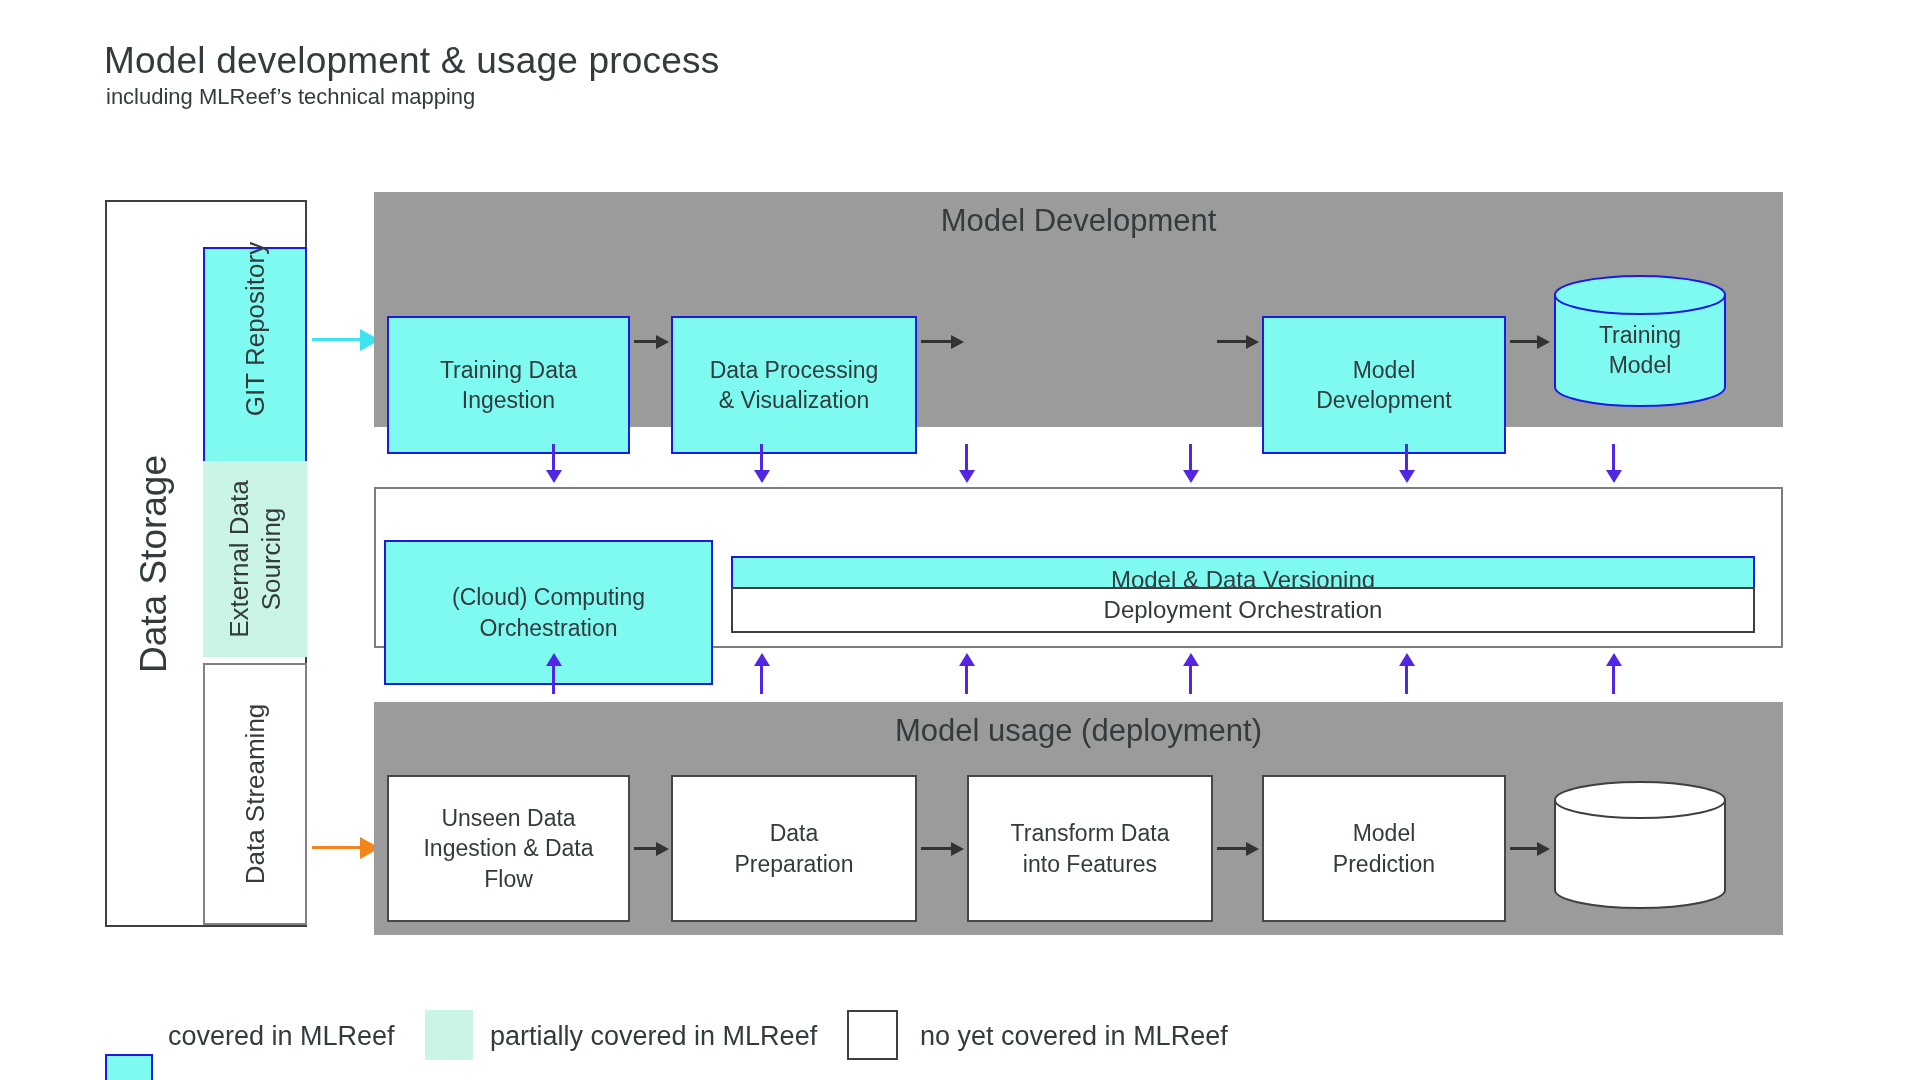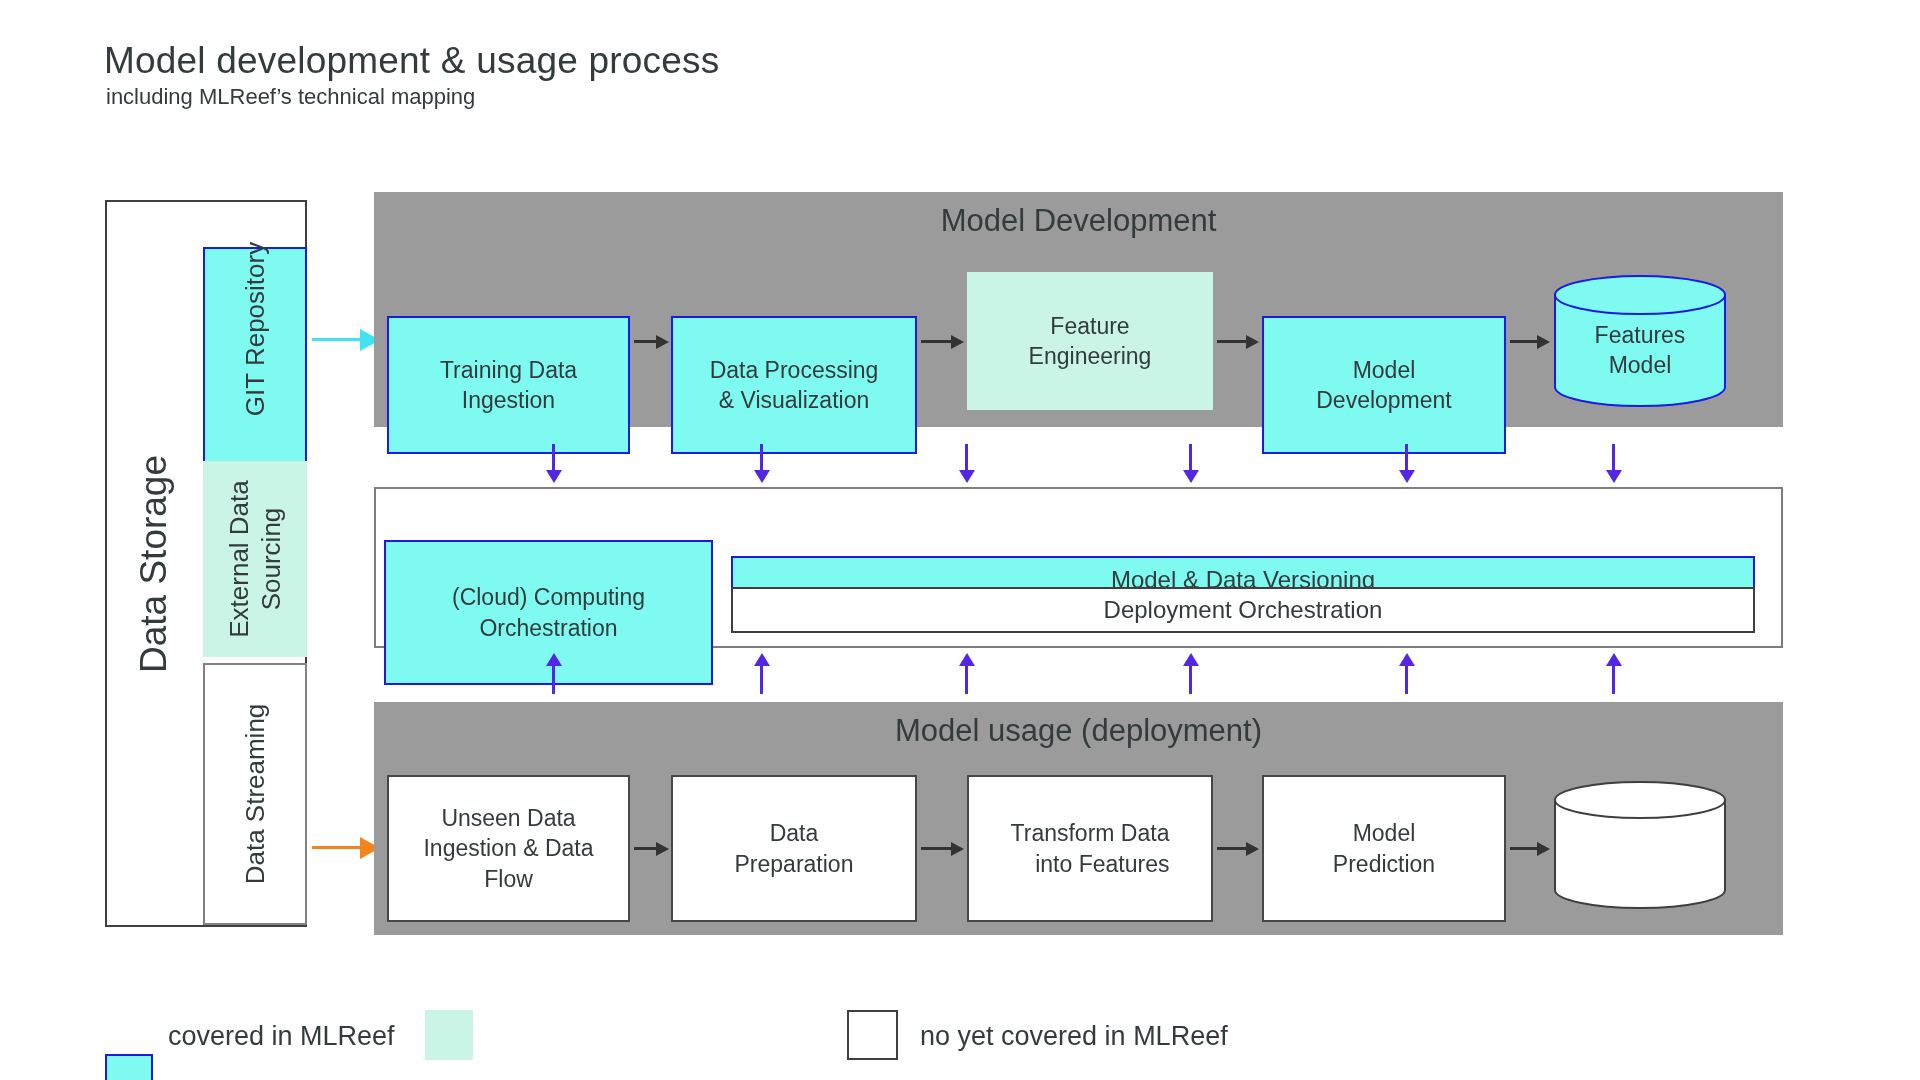--- a/index.html
+++ b/index.html
@@ -63,30 +63,28 @@
   <div class="abs arrow-h big cyanline" style="left:312px;top:338px;width:48px;"></div>
   <div class="abs arrow-h big orangeline" style="left:312px;top:846px;width:48px;"></div>
 
   <div class="abs band" style="left:374px;top:192px;width:1409px;height:235px;"></div>
   <div class="abs band-title" style="left:374px;top:203px;width:1409px;">Model Development</div>
 
   <div class="abs box cyan" style="left:387px;top:272px;width:243px;height:138px;">Training Data
 Ingestion</div>
   <div class="abs box cyan" style="left:671px;top:272px;width:246px;height:138px;">Data Processing
 &amp; Visualization</div>
-  <div class="abs box mint" style="left:967px;top:272px;width:246px;height:138px;">Feature
-Engineering</div>
   <div class="abs box cyan" style="left:1262px;top:272px;width:244px;height:138px;">Model
 Development</div>
 
   <svg class="abs" style="left:1553px;top:274px;" width="174" height="134" viewBox="0 0 174 134">
     <path d="M2,21 L2,113 A85,19 0 0 0 172,113 L172,21 Z" fill="#7efaf1" stroke="#1b1be4" stroke-width="2"></path>
     <ellipse cx="87" cy="21" rx="85" ry="19" fill="#7efaf1" stroke="#1b1be4" stroke-width="2"></ellipse>
   </svg>
-  <div class="abs cyl-label" style="left:1553px;top:305px;width:174px;height:90px;">Features
+  <div class="abs cyl-label" style="left:1553px;top:305px;width:174px;height:90px;">Training
 Model</div>
 
   <div class="abs arrow-h" style="left:634px;top:340px;width:22px;"></div>
   <div class="abs arrow-h" style="left:921px;top:340px;width:30px;"></div>
   <div class="abs arrow-h" style="left:1217px;top:340px;width:29px;"></div>
   <div class="abs arrow-h" style="left:1510px;top:340px;width:27px;"></div>
 
   <div class="abs arrow-down" style="left:552px;top:444px;height:26px;"></div>
   <div class="abs arrow-down" style="left:760px;top:444px;height:26px;"></div>
   <div class="abs arrow-down" style="left:965px;top:444px;height:26px;"></div>
@@ -108,36 +106,37 @@
   <div class="abs arrow-up" style="left:1612px;top:666px;height:28px;"></div>
 
   <div class="abs band" style="left:374px;top:702px;width:1409px;height:233px;"></div>
   <div class="abs band-title" style="left:374px;top:713px;width:1409px;">Model usage (deployment)</div>
 
   <div class="abs box whitebox" style="left:387px;top:775px;width:243px;height:147px;">Unseen Data
 Ingestion &amp; Data
 Flow</div>
   <div class="abs box whitebox" style="left:671px;top:775px;width:246px;height:147px;">Data
 Preparation</div>
-  <div class="abs box whitebox" style="left:967px;top:775px;width:246px;height:147px;text-align:right;">Transform Data
+  <div class="abs box whitebox" style="left:967px;top:775px;width:246px;height:147px;">Transform Data
 into Features</div>
   <div class="abs box whitebox" style="left:1262px;top:775px;width:244px;height:147px;">Model
 Prediction</div>
 
   <svg class="abs" style="left:1553px;top:780px;" width="174" height="130" viewBox="0 0 174 130">
     <path d="M2,20 L2,110 A85,18 0 0 0 172,110 L172,20 Z" fill="#ffffff" stroke="#3f3f3f" stroke-width="2"></path>
     <ellipse cx="87" cy="20" rx="85" ry="18" fill="#ffffff" stroke="#3f3f3f" stroke-width="2"></ellipse>
   </svg>
 
   <div class="abs arrow-h" style="left:634px;top:847px;width:22px;"></div>
   <div class="abs arrow-h" style="left:921px;top:847px;width:30px;"></div>
   <div class="abs arrow-h" style="left:1217px;top:847px;width:29px;"></div>
   <div class="abs arrow-h" style="left:1510px;top:847px;width:27px;"></div>
 
   <div class="abs cyan" style="left:105px;top:1010px;width:48px;height:50px;"></div>
   <div class="abs legend-label" style="left:168px;top:1021px;">covered in MLReef</div>
 
   <div class="abs mint" style="left:425px;top:1010px;width:48px;height:50px;"></div>
+  <div class="abs legend-label" style="left:490px;top:1021px;">partially covered in MLReef</div>
 
   <div class="abs" style="left:847px;top:1010px;width:51px;height:50px;background:#fff;border:2px solid #3f3f3f;"></div>
   <div class="abs legend-label" style="left:920px;top:1021px;">no yet covered in MLReef</div>
 
 </div>
 
 </body></html>

